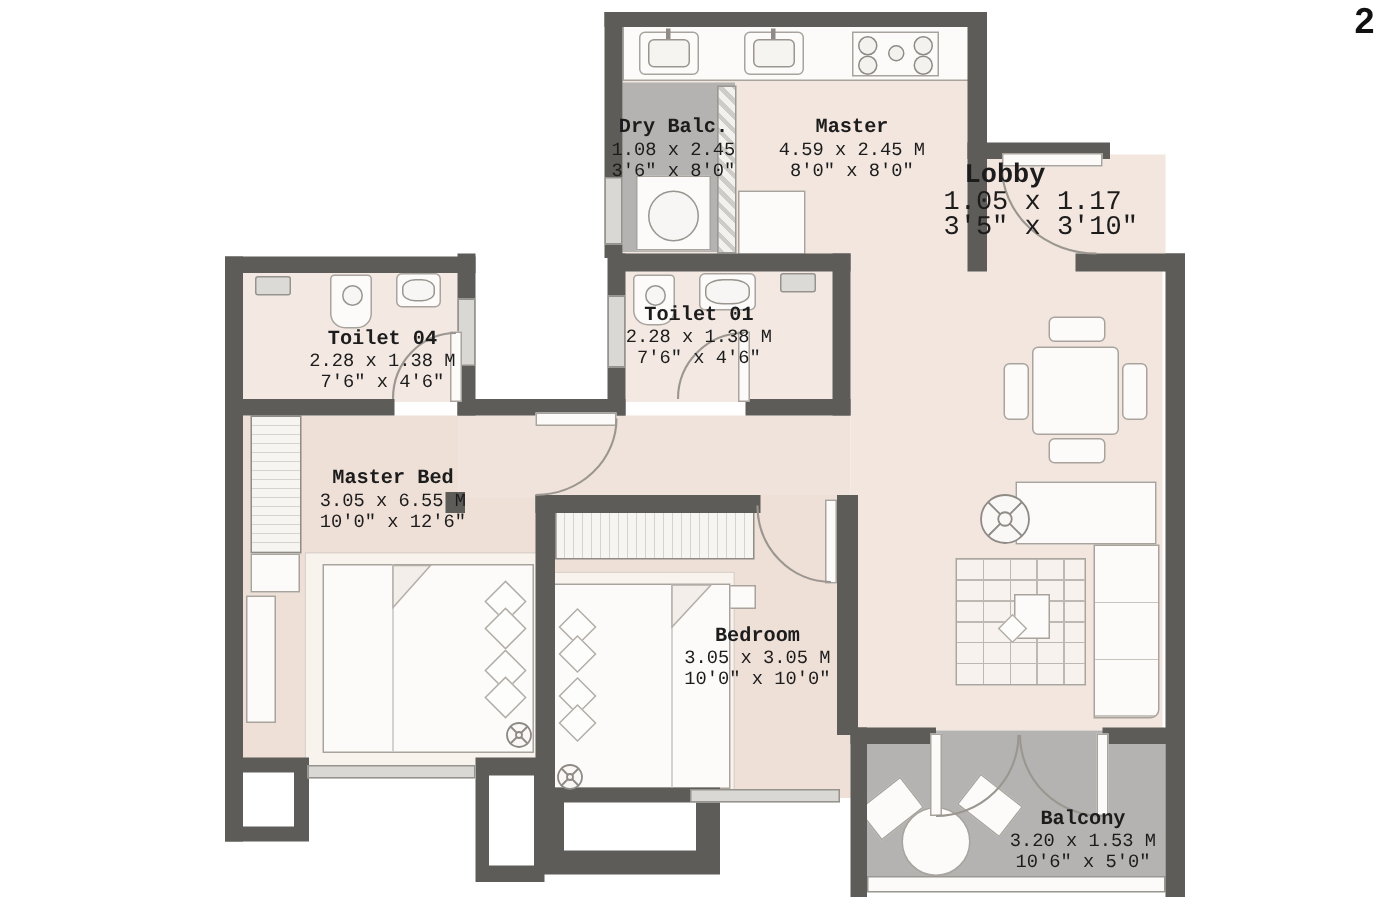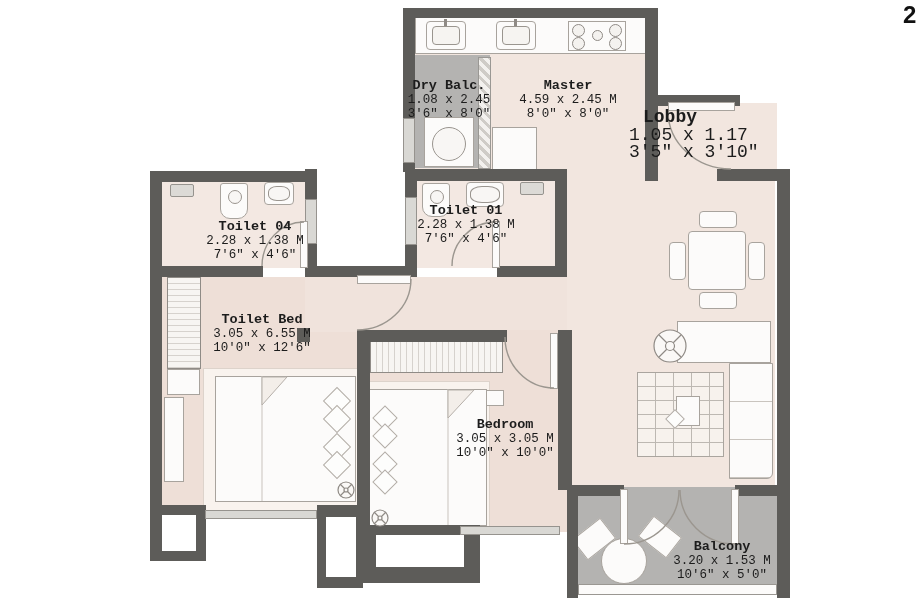--- a/index.html
+++ b/index.html
@@ -226,21 +226,21 @@
     <div class="t">Toilet 04</div>
     <div class="d">2.28 x 1.38 M</div>
     <div class="d">7'6" x 4'6"</div>
   </div>
   <div class="rlabel" style="left:408px;top:203px;width:116px;">
     <div class="t">Toilet 01</div>
     <div class="d">2.28 x 1.38 M</div>
     <div class="d">7'6" x 4'6"</div>
   </div>
   <div class="rlabel" style="left:204px;top:312px;width:116px;">
-    <div class="t">Toilet Bed</div>
+    <div class="t">Master Bed</div>
     <div class="d">3.05 x 6.55 M</div>
     <div class="d">10'0" x 12'6"</div>
   </div>
   <div class="rlabel" style="left:446px;top:417px;width:118px;">
     <div class="t">Bedroom</div>
     <div class="d">3.05 x 3.05 M</div>
     <div class="d">10'0" x 10'0"</div>
   </div>
   <div class="rlabel" style="left:663px;top:539px;width:118px;">
     <div class="t">Balcony</div>

